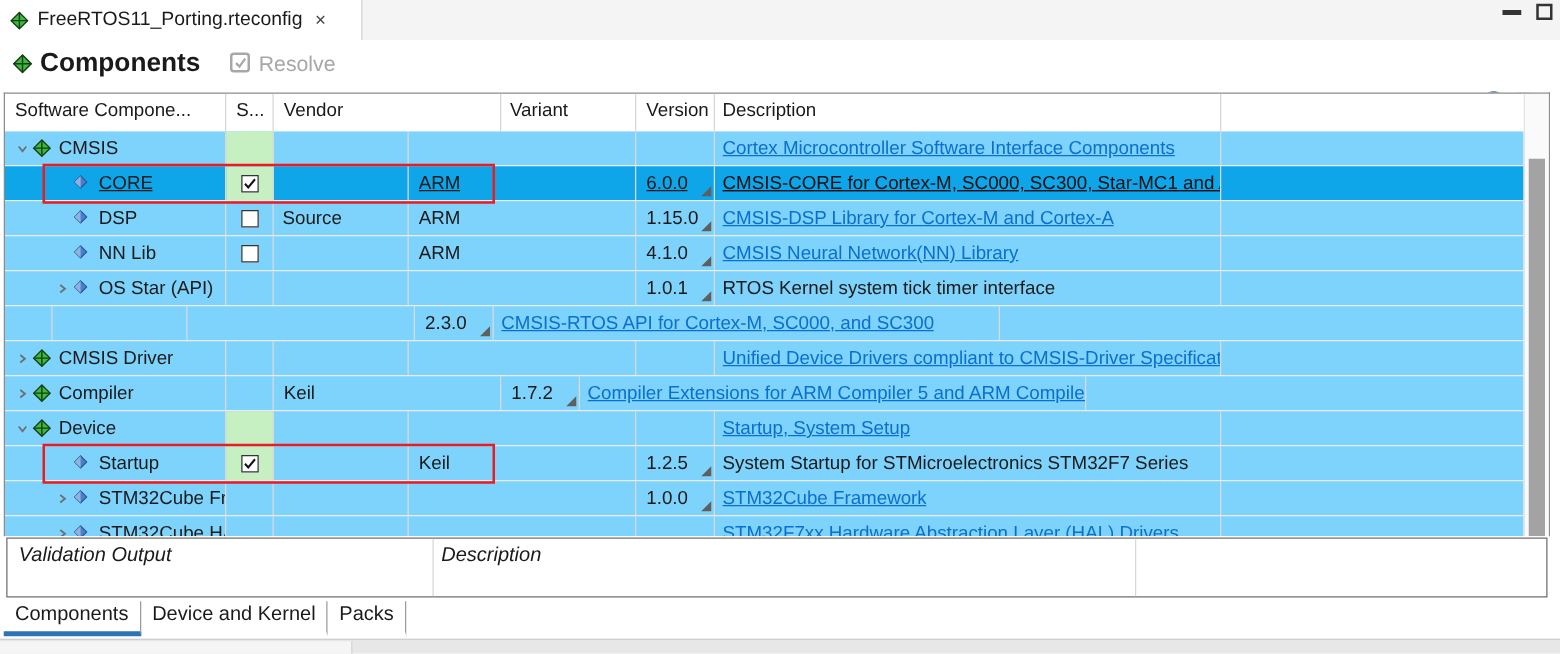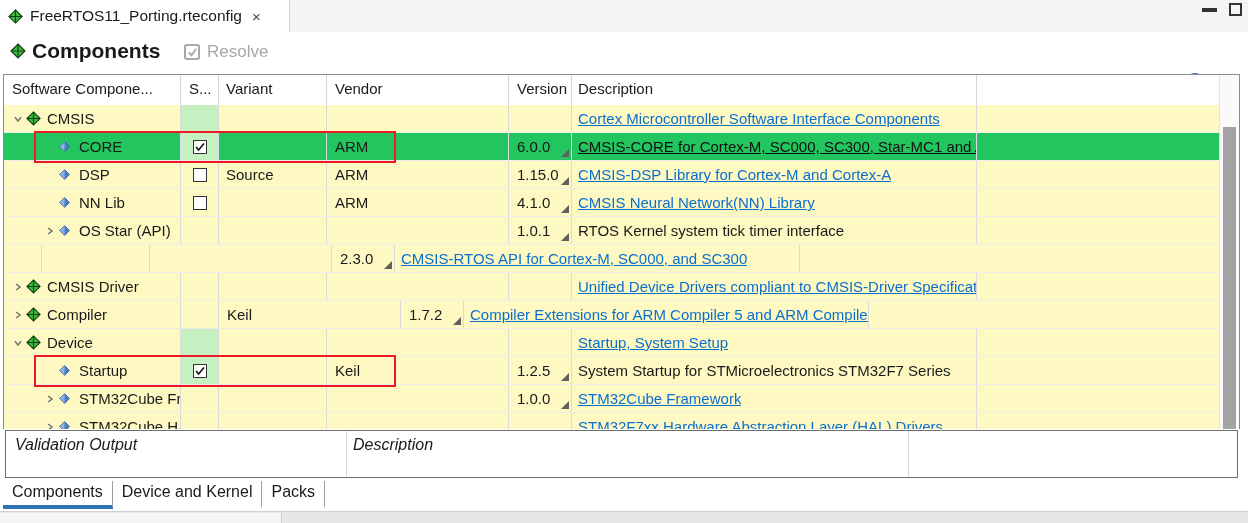--- a/index.html
+++ b/index.html
@@ -15,36 +15,36 @@
   .editor-tab .tlabel { font-size:15.5px; white-space:nowrap; }
   .editor-tab .tclose { margin-left:10px; font-size:15px; color:#444; cursor:pointer; }
   .winbtns { position:absolute; right:6px; top:3px; display:flex; gap:12px; align-items:flex-start; }
   .min-btn { width:15px; height:4px; background:#333; margin-top:5px; }
   .max-btn { width:13px; height:13px; border:2px solid #333; }
 
   
   .viewheader { position:absolute; left:0; top:32px; width:1248px; height:42px; background:#fff; }
   .vh-icon { position:absolute; left:10px; top:11px; width:16px; height:16px; }
   .vh-title { position:absolute; left:32px; top:7px; font-size:21px; font-weight:bold; }
-  .resolve { position:absolute; left:184px; top:10px; display:flex; align-items:center; color:#a7a7a7; }
+  .resolve { position:absolute; left:184px; top:10px; display:flex; align-items:flex-start; color:#a7a7a7; }
   .resolve-box { width:16px; height:16px; border:2px solid #a7a7a7; border-radius:3px; position:relative; }
   .resolve-box svg { position:absolute; left:1px; top:1px; }
   .resolve-label { margin-left:7px; font-size:17px; }
   .help-btn { position:absolute; left:1185px; top:41px; width:20px; height:20px; border:2px solid #2d5da8;
               border-radius:50%; color:#2d5da8; font-weight:bold; font-size:13px; text-align:center; line-height:17px; }
   .save-btn { position:absolute; left:1211px; top:41px; width:20px; height:20px; }
 
   
   .table { position:absolute; left:3px; top:74px; width:1237px; height:355px;
            border:1px solid #8c8c8c; border-bottom:none; background:#fff; overflow:hidden; }
   .thead { position:absolute; left:0; top:0; right:0; height:30px; display:flex; }
   .th { font-size:15px; padding:5px 0 0 8px; border-right:1px solid #d6d6d6; white-space:nowrap; overflow:hidden; }
   .rows { position:absolute; left:0; top:30px; right:20px; bottom:0; overflow:hidden; }
-  .row { display:flex; height:28px; position:relative; border-bottom:1px solid #ececec; background:#fef9c3; }
-  .row.selected { background:#22c55e; }
+  .row { display:flex; height:28px; position:relative; border-bottom:1px solid #ececec; background:#7dd3fc; }
+  .row.selected { background:#0ea5e9;text-decoration:underline; }
   .cell { border-right:1px solid #dadada; height:100%; position:relative;
           font-size:15px; white-space:nowrap; overflow:hidden; display:flex; align-items:center; }
   .c-name { width:177px; flex:0 0 177px; }
   .c-sel  { width:38px; flex:0 0 38px; justify-content:center; }
   .c-sel.green { background:#c6f0c2; }
   .c-var  { width:108px; flex:0 0 108px; padding-left:7px; }
   .c-ven  { width:182px; flex:0 0 182px; padding-left:8px; }
   .c-version { width:63px; flex:0 0 63px; padding-left:8px; }
   .c-desc { width:405px; flex:0 0 405px; padding-left:6px; }
   .c-fill { flex:1 1 auto; border-right:none; }
@@ -125,22 +125,22 @@
           <rect x="5" y="2.8" width="8" height="5" fill="#9c9c9c"></rect>
           <rect x="5" y="11" width="10" height="7" fill="none" stroke="#9c9c9c" stroke-width="1.4"></rect>
         </svg>
     </span>
   </div>
 
   <div class="table">
     <div class="thead">
       <div class="th c-name">Software Compone...</div>
       <div class="th c-sel">S...</div>
+      <div class="th c-ven">Vendor</div>
       <div class="th c-var">Variant</div>
-      <div class="th c-ven">Vendor</div>
       <div class="th c-version">Version</div>
       <div class="th c-desc">Description</div>
       <div class="th c-fill"></div>
     </div>
     <div class="rows" id="rows">
         <div class="row">
           <div class="cell c-name">
             <span class="chev" style="margin-left: 6px;">
               <svg viewBox="0 0 10 10" width="10" height="10">
                 <path d="M2 3.2L5 7L8 3.2" fill="none" stroke="#6e6e6e" stroke-width="1.4"></path>

